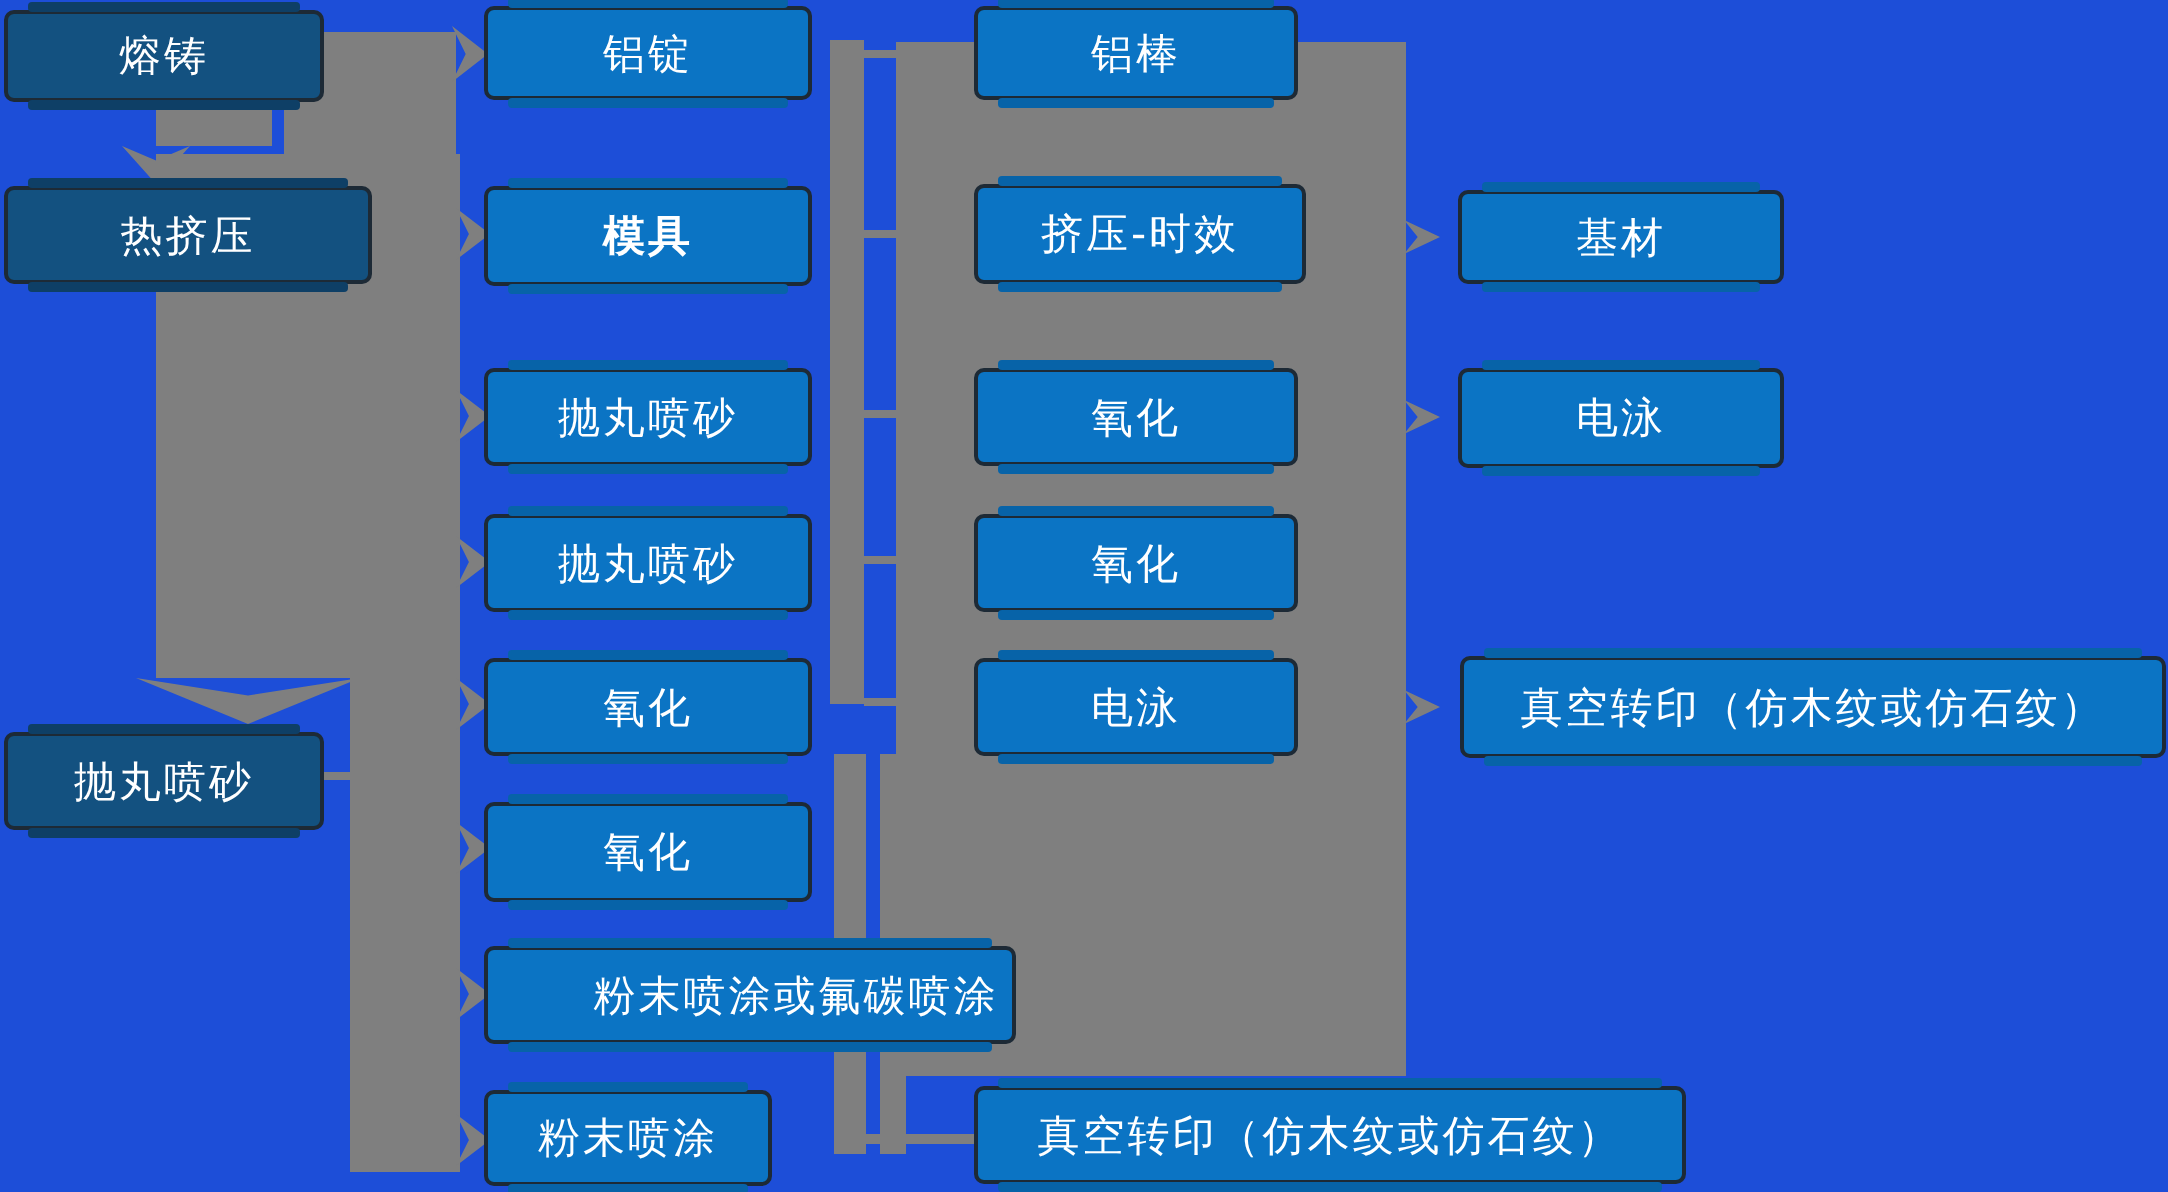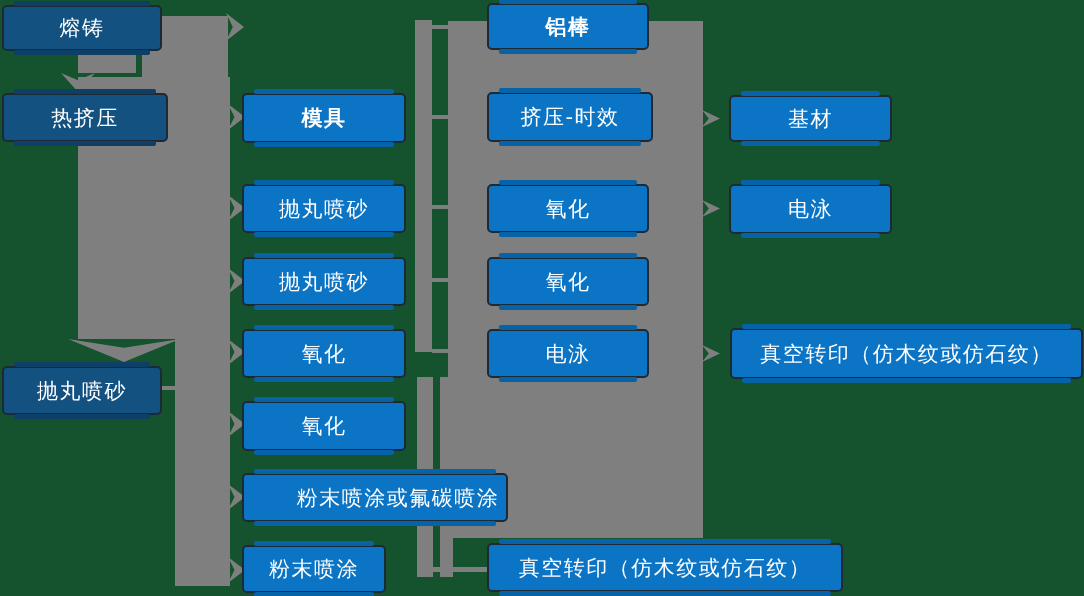--- a/index.html
+++ b/index.html
@@ -1,19 +1,19 @@
 <!DOCTYPE html>
 <html><head>
 <meta charset="utf-8">
 <style>
   html,body{margin:0;padding:0;background:#ffffff;}
   .canvas{
     position:relative;
     width:1084px;height:596px;
-    background:#14532d;
+    background:#1d4ed8;
     font-family:"DejaVu Sans","Liberation Sans",sans-serif;
     overflow:hidden;
   }
   
   .node{
     position:absolute;
     display:flex;align-items:center;justify-content:center;
     box-sizing:border-box;
     background:#0b74c4;
     border:2px solid #1d2a36;
@@ -77,32 +77,33 @@
   <div class="gray" style="left:432px;top:349px;width:16px;height:4px;"></div>
   <div class="gray" style="left:432px;top:567px;width:55px;height:5px;"></div>
 
   <div class="gray" style="left:448px;top:21px;width:255px;height:517px;"></div>
 
   <div class="arrow-r" style="left:702px;top:110px;width:18px;height:17px;"></div>
   <div class="arrow-r" style="left:702px;top:200px;width:18px;height:17px;"></div>
   <div class="arrow-r" style="left:702px;top:345px;width:18px;height:17px;"></div>
 
   <div class="node dark" style="left:2px;top:5px;width:160px;height:46px;">熔铸</div>
-  <div class="node dark" style="left:2px;top:93px;width:166px;height:49px;">热挤压</div>
+  <div class="node dark" style="left:2px;top:93px;width:184px;height:49px;">热挤压</div>
   <div class="node dark" style="left:2px;top:366px;width:160px;height:49px;">抛丸喷砂</div>
 
+  <div class="node" style="left:242px;top:3px;width:164px;height:47px;">铝锭</div>
   <div class="node" style="left:242px;top:93px;width:164px;height:50px;font-weight:bold;">模具</div>
   <div class="node" style="left:242px;top:184px;width:164px;height:49px;">抛丸喷砂</div>
   <div class="node" style="left:242px;top:257px;width:164px;height:49px;">抛丸喷砂</div>
   <div class="node" style="left:242px;top:329px;width:164px;height:49px;">氧化</div>
   <div class="node" style="left:242px;top:401px;width:164px;height:50px;">氧化</div>
   <div class="node" style="left:242px;top:473px;width:266px;height:49px;padding-left:46px;">粉末喷涂或氟碳喷涂</div>
   <div class="node" style="left:242px;top:545px;width:144px;height:48px;">粉末喷涂</div>
 
-  <div class="node" style="left:487px;top:3px;width:162px;height:47px;font-weight:bold;">铝棒</div>
+  <div class="node" style="left:487px;top:3px;width:162px;height:47px;">铝棒</div>
   <div class="node" style="left:487px;top:92px;width:166px;height:50px;">挤压-时效</div>
   <div class="node" style="left:487px;top:184px;width:162px;height:49px;">氧化</div>
   <div class="node" style="left:487px;top:257px;width:162px;height:49px;">氧化</div>
   <div class="node" style="left:487px;top:329px;width:162px;height:49px;">电泳</div>
   <div class="node" style="left:487px;top:543px;width:356px;height:49px;">真空转印（仿木纹或仿石纹）</div>
 
   <div class="node" style="left:729px;top:95px;width:163px;height:47px;">基材</div>
   <div class="node" style="left:729px;top:184px;width:163px;height:50px;">电泳</div>
   <div class="node" style="left:730px;top:328px;width:353px;height:51px;">真空转印（仿木纹或仿石纹）</div>
 

